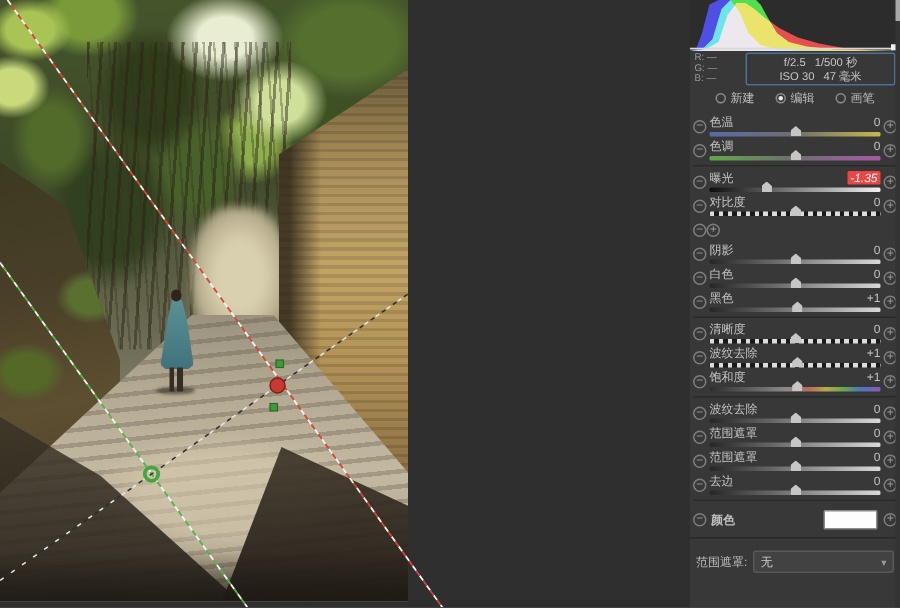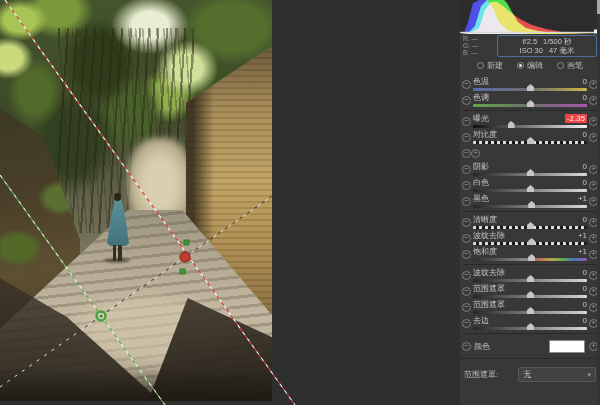--- a/index.html
+++ b/index.html
@@ -93,22 +93,22 @@
   .t-tone{background:linear-gradient(90deg,#262626,#d8d8d8);}
   .t-dash{background:repeating-linear-gradient(90deg,#dcdcdc 0 3px,#1a1a1a 3px 6px);}
   .t-sat{background:linear-gradient(90deg,#2e2e2e 0%,#8a8a8a 45%,#b86a5a 58%,#b8a84a 68%,#6aa84a 78%,#4a78b8 88%,#8a5ab8 100%);}
   .thumb{position:absolute;top:-4px;width:7px;height:7px;background:#c6c6c6;
     clip-path:polygon(50% 0,100% 42%,100% 100%,0 100%,0 42%);
     filter:drop-shadow(0 1px 1px rgba(0,0,0,.7));}
   .sep{height:1px;background:#2a2a2a;margin:2px 0;}
   .crow{display:flex;align-items:center;height:20px;}
   .swatch{width:34px;height:11px;background:#fdfdfd;border:1px solid #8a8a8a;border-radius:1px;
     margin-left:auto;margin-right:4px;cursor:pointer;}
-  .clabel{margin-left:3px;}
-  .bottombar{display:flex;align-items:center;gap:20px;padding:6px 4px 0 4px;}
+  .clabel{margin-left:3px;font-weight:bold;}
+  .bottombar{display:flex;align-items:center;gap:4px;padding:6px 4px 0 4px;}
   .select{flex:1;display:flex;align-items:center;justify-content:space-between;height:13px;
     background:#424242;border:1px solid #585858;border-radius:2px;padding:0 4px;cursor:pointer;color:#cccccc;}
   .caret{color:#9a9a9a;font-size:7px;}
   .sbar{position:absolute;right:0;top:0;width:3px;height:405px;background:#333;}
   .sthumb{position:absolute;right:0;top:0;width:3px;height:14px;background:#a8a8a8;cursor:pointer;}
 </style>
 </head>
 <body>
 
 <div class="app">

